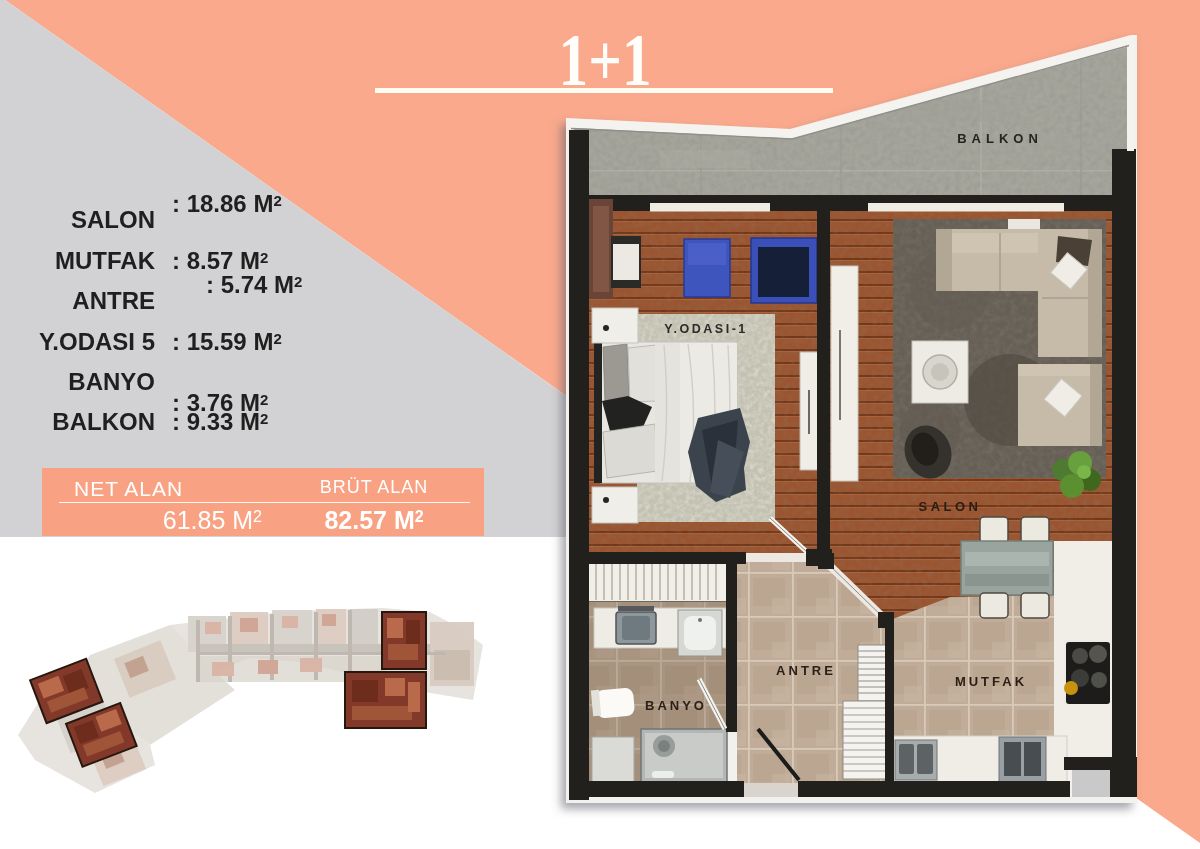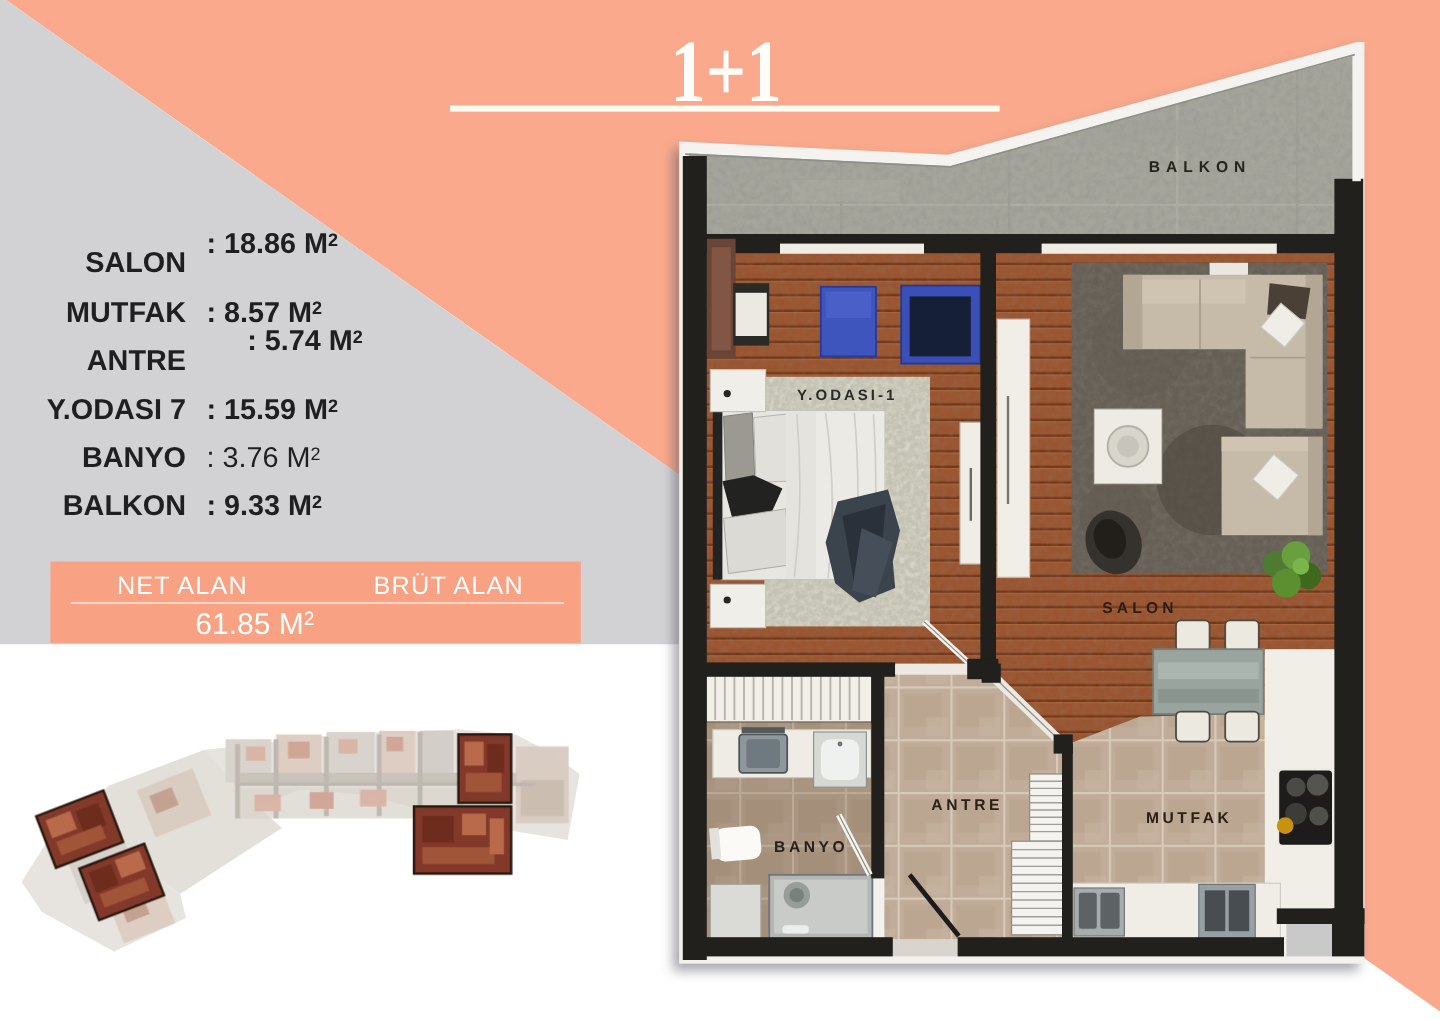--- a/index.html
+++ b/index.html
@@ -22,40 +22,41 @@
 
     <div class="abs" style="left:40px;top:206px;width:115px;text-align:right;font-size:24px;font-weight:bold;">SALON</div>
     <div class="abs" style="left:172px;top:190px;font-size:24px;font-weight:bold;">:&nbsp;18.86 M<span style="font-size:15px;vertical-align:6px;">2</span></div>
 
     <div class="abs" style="left:40px;top:247px;width:115px;text-align:right;font-size:24px;font-weight:bold;">MUTFAK</div>
     <div class="abs" style="left:172px;top:247px;font-size:24px;font-weight:bold;text-align:center;">:&nbsp;8.57 M<span style="font-size:15px;vertical-align:6px;">2</span></div>
 
     <div class="abs" style="left:40px;top:287px;width:115px;text-align:right;font-size:24px;font-weight:bold;">ANTRE</div>
     <div class="abs" style="left:172px;top:271px;font-size:24px;font-weight:bold;margin-left:34px;">:&nbsp;5.74 M<span style="font-size:15px;vertical-align:6px;">2</span></div>
 
-    <div class="abs" style="left:30px;top:328px;width:125px;text-align:right;font-size:24px;font-weight:bold;">Y.ODASI 7</div>
+    <div class="abs" style="left:30px;top:328px;width:125px;text-align:right;font-size:24px;font-weight:bold;">Y.ODASI 5</div>
     <div class="abs" style="left:172px;top:328px;font-size:24px;font-weight:bold;">:&nbsp;15.59 M<span style="font-size:15px;vertical-align:6px;">2</span></div>
 
     <div class="abs" style="left:40px;top:368px;width:115px;text-align:right;font-size:24px;font-weight:bold;">BANYO</div>
-    <div class="abs" style="left:172px;top:368px;font-size:24px;font-weight:normal;">:&nbsp;3.76 M<span style="font-size:15px;vertical-align:6px;">2</span></div>
+    <div class="abs" style="left:172px;top:389px;font-size:24px;font-weight:bold;">:&nbsp;3.76 M<span style="font-size:15px;vertical-align:6px;">2</span></div>
 
     <div class="abs" style="left:40px;top:408px;width:115px;text-align:right;font-size:24px;font-weight:bold;">BALKON</div>
     <div class="abs" style="left:172px;top:408px;font-size:24px;font-weight:bold;">:&nbsp;9.33 M<span style="font-size:15px;vertical-align:6px;">2</span></div>
   </div>
 
   <div class="abs" style="left:42px;top:468px;width:442px;height:68px;background:#f9a183;color:#ffffff;">
 
-    <div class="abs" style="left:0;top:9px;width:220px;text-align:center;font-size:21px;letter-spacing:1px;">NET ALAN</div>
-
-    <div class="abs" style="left:222px;top:9px;width:220px;text-align:center;font-size:21px;letter-spacing:1px;">BRÜT ALAN</div>
+    <div class="abs" style="left:0;top:9px;width:220px;font-size:21px;letter-spacing:1px;padding-left:32px;">NET ALAN</div>
+
+    <div class="abs" style="left:222px;top:9px;width:220px;text-align:center;font-size:18px;letter-spacing:1px;">BRÜT ALAN</div>
 
     <div class="abs" style="left:17px;top:33.5px;width:411px;height:1.6px;background:rgba(255,255,255,.92);"></div>
 
     <div class="abs" style="left:0;top:38px;width:220px;text-align:right;font-size:25px;font-weight:normal;">61.85 M<span style="font-size:16px;vertical-align:7px;">2</span></div>
 
+    <div class="abs" style="left:222px;top:38px;width:220px;text-align:center;font-size:25px;font-weight:bold;">82.57 M<span style="font-size:16px;vertical-align:7px;">2</span></div>
   </div>
 
   <svg class="abs" style="left:0px;top:590px;" width="500" height="215" viewBox="0 590 500 215">
 
     <polygon points="170,625 290,611 383,608 430,612 460,628 483,645 473,700 430,693 300,662 250,658 215,672 170,650" fill="#e7e4df"></polygon>
 
     <polygon points="90,655 170,625 215,672 235,690 150,745 95,705 70,685" fill="#e3e0da"></polygon>
 
     <polygon points="40,700 95,705 150,745 155,765 95,793 35,760 18,735" fill="#e7e4df"></polygon>
 

